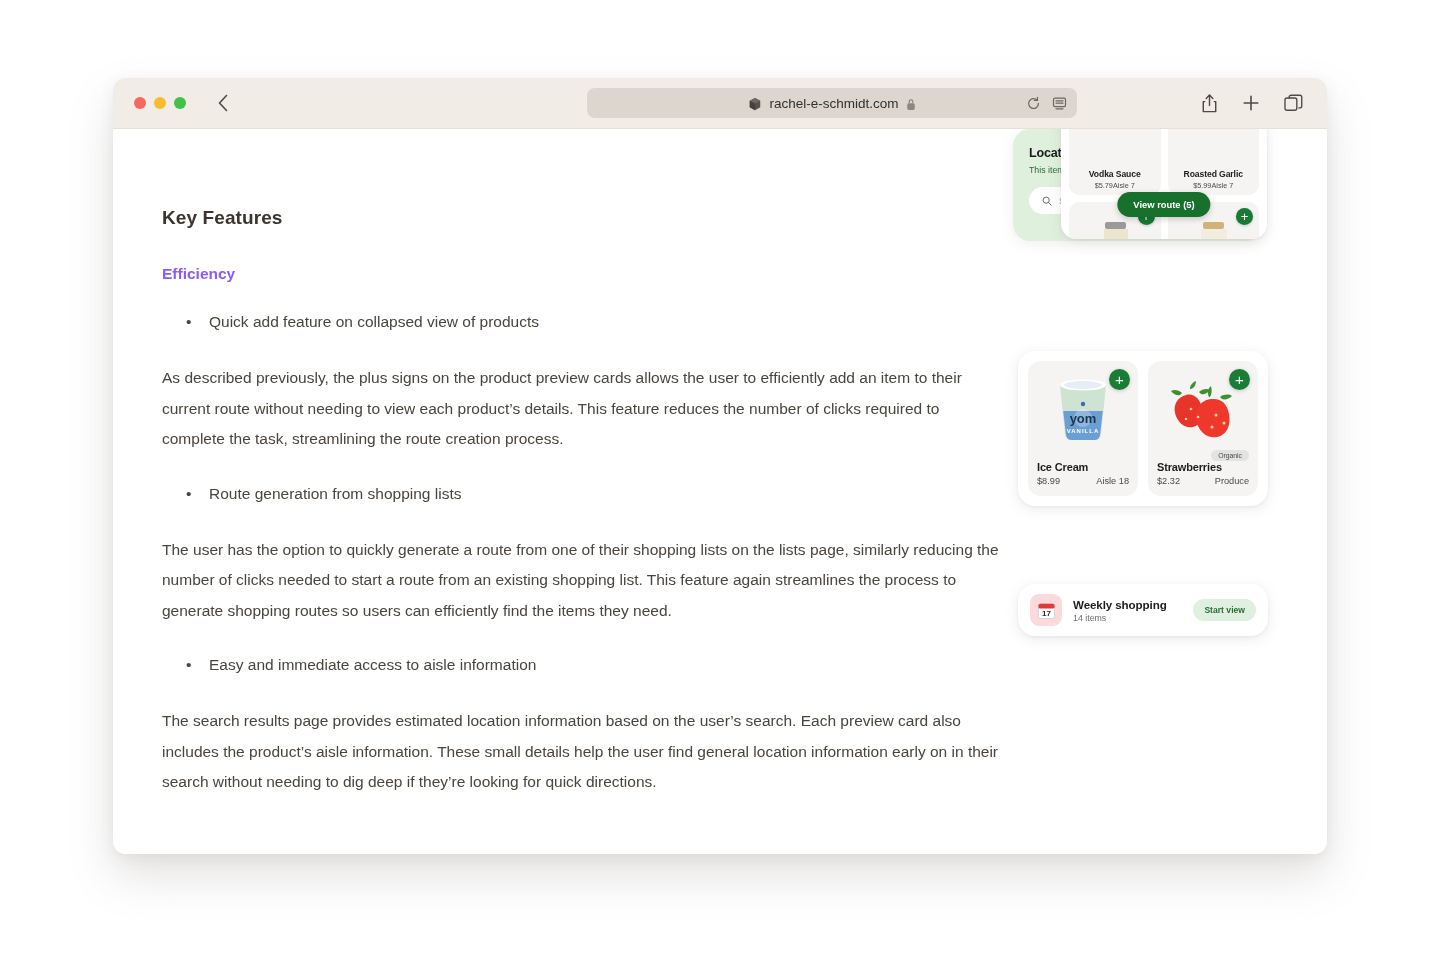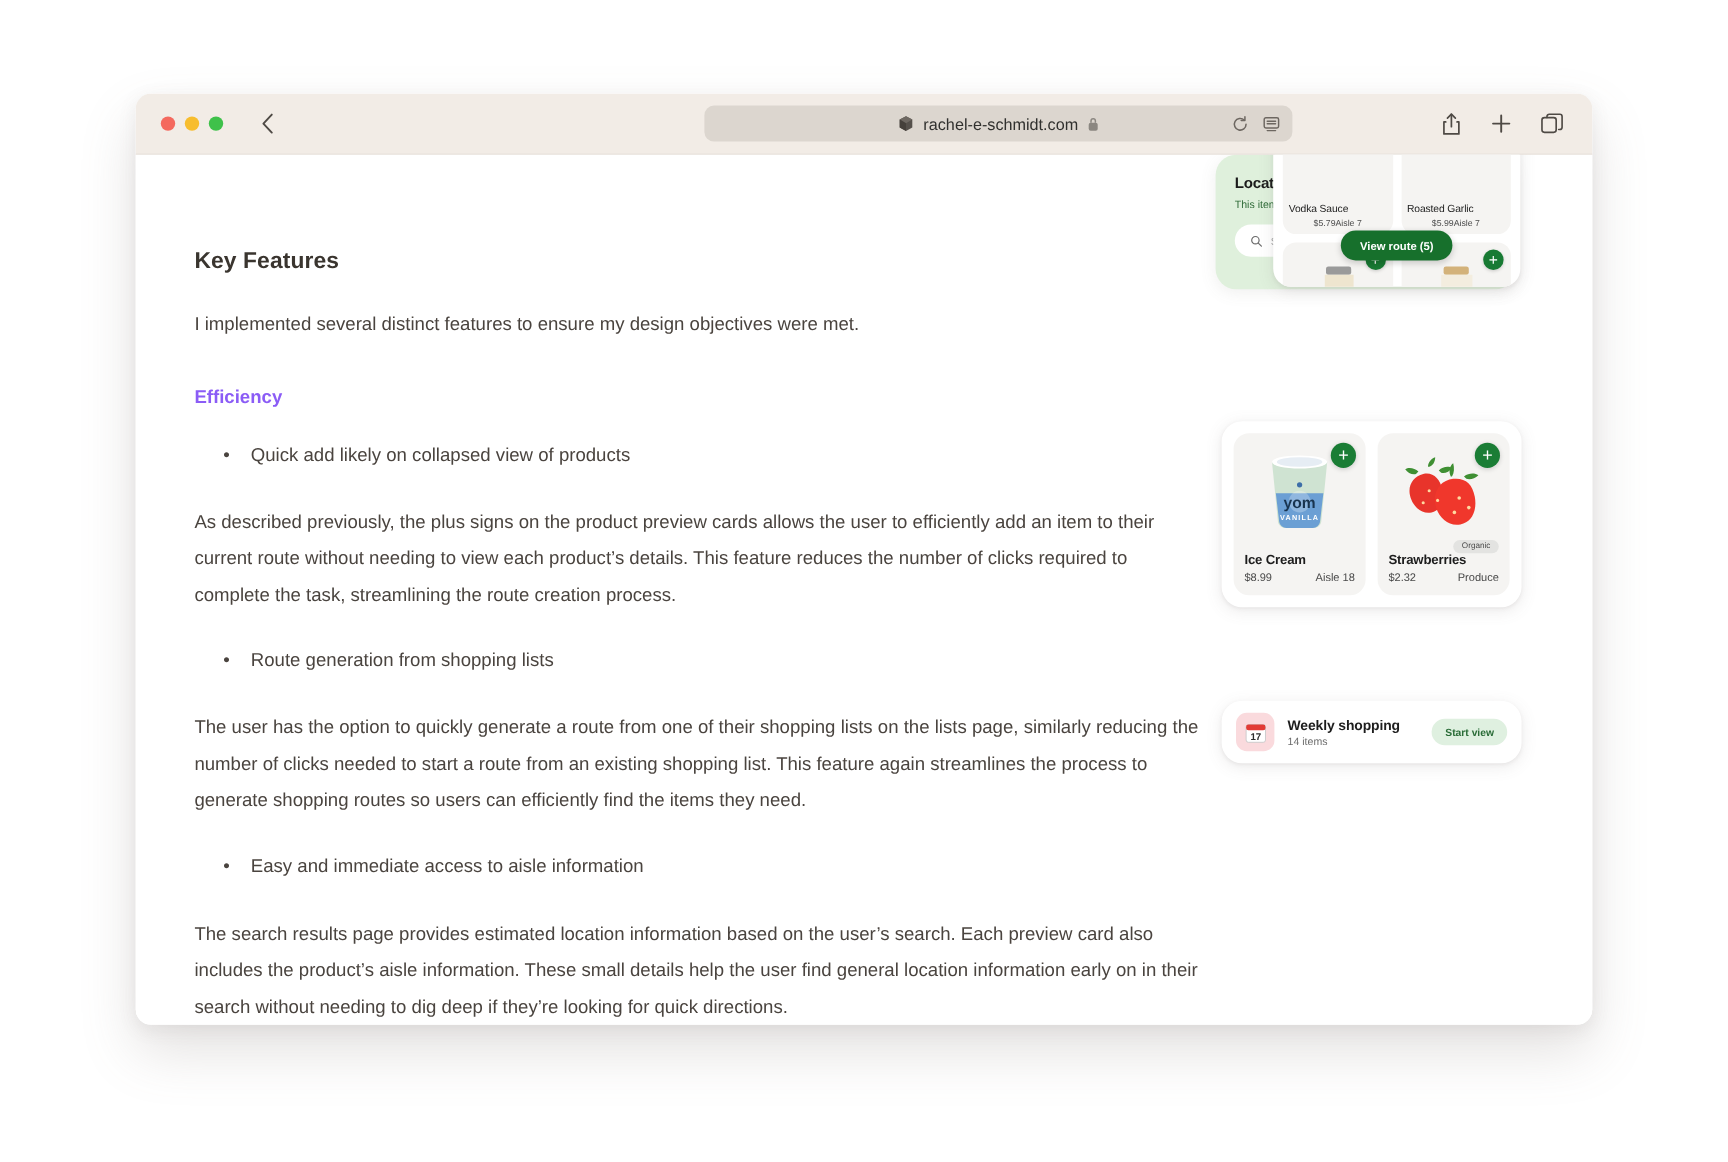--- a/index.html
+++ b/index.html
@@ -68,21 +68,21 @@
     width: 490px;
     height: 30px;
     background: #dcd6cf;
     border-radius: 8px;
     display: flex;
     align-items: center;
     justify-content: center;
   }
   .url-inner {
     display: flex;
-    align-items: center;
+    align-items: flex-end;
     gap: 7px;
     font-size: 13.5px;
     color: #30302e;
   }
   .cube-icon { width: 14px; height: 14px; display:block; }
   .lock-icon { width: 10px; height: 13px; display: block; }
 
   .url-actions {
     position: absolute;
     right: 10px;
@@ -197,22 +197,23 @@
   }
   .prod-img {
     position: absolute;
     left: 50%;
     transform: translateX(-50%);
     top: 2px;
     width: 58px; height: 54px;
   }
   .prod-name {
     font-size: 8.6px;
-    font-weight: 400;
+    font-weight: 700;
     color: #222;
+    text-align: center;
     letter-spacing: -0.1px;
     margin-bottom: 2px;
   }
   .prod-meta {
     display: flex;
     justify-content: center;
     align-items: center;
     font-size: 7.3px;
     color: #4c4c4c;
     padding: 0 2px;
@@ -436,25 +437,24 @@
             <path d="M5.4 4.2V3.3a2 2 0 012-2h9.3a2 2 0 012 2v9.4a2 2 0 01-2 2h-1" stroke="#4f4a45" stroke-width="1.45" stroke-linecap="round"></path>
           </svg>
         </span>
       </div>
     </div>
 
     <div class="page">
 
       <div class="article">
         <h2>Key Features</h2>
-        <p>I implemented several distinct features to ensure my design objectives were met.</p>
 
         <h3>Efficiency</h3>
         <ul>
-          <li>Quick add likely on collapsed view of products</li>
+          <li>Quick add feature on collapsed view of products</li>
         </ul>
         <p>As described previously, the plus signs on the product preview cards allows the user to efficiently add an item to their current route without needing to view each product’s details. This feature reduces the number of clicks required to complete the task, streamlining the route creation process.</p>
 
         <ul>
           <li>Route generation from shopping lists</li>
         </ul>
         <p>The user has the option to quickly generate a route from one of their shopping lists on the lists page, similarly reducing the number of clicks needed to start a route from an existing shopping list. This feature again streamlines the process to generate shopping routes so users can efficiently find the items they need.</p>
 
         <ul>
           <li>Easy and immediate access to aisle information</li>

